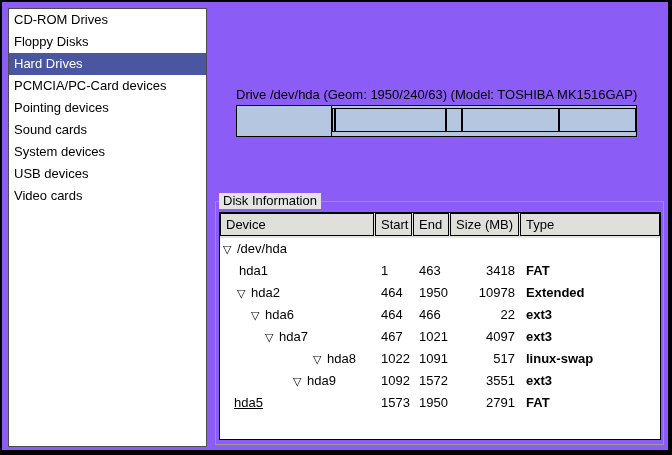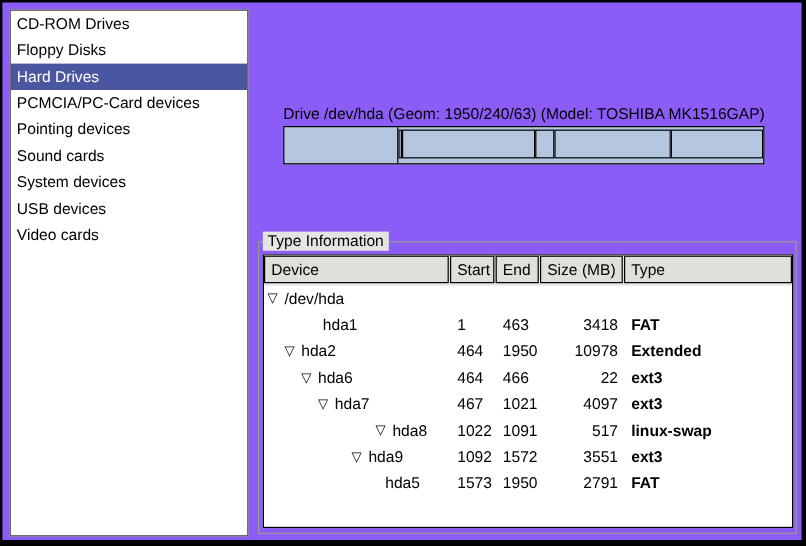--- a/index.html
+++ b/index.html
@@ -96,40 +96,40 @@
       <div class="seg-extended">
         <div class="seg-logical" style="flex-grow: 0.2;"></div>
         <div class="seg-logical" style="flex-grow: 37.3;"></div>
         <div class="seg-logical" style="flex-grow: 4.7;"></div>
         <div class="seg-logical" style="flex-grow: 32.4;"></div>
         <div class="seg-logical" style="flex-grow: 25.4;"></div>
       </div>
     </div>
 
   <div class="frame"></div>
-  <div class="frame-label">Type Information</div>
+  <div class="frame-label">Disk Information</div>
 
   <div class="table">
     <div class="thead">
         <div class="th">Device</div>
         <div class="th">Start</div>
         <div class="th">End</div>
         <div class="th">Size (MB)</div>
         <div class="th">Type</div>
       </div>
     <div class="tbody">
         <div class="tr">
           <div class="td dev" style="padding-left: 3px;"><span class="expander">▽</span><span>/dev/hda</span></div>
           <div class="td start"></div>
           <div class="td end"></div>
           <div class="td size"></div>
           <div class="td type"></div>
         </div>
         <div class="tr">
-          <div class="td dev" style="padding-left: 5px; margin-left: 30px;"><span class="expander"></span><span>hda1</span></div>
+          <div class="td dev" style="padding-left: 5px;"><span class="expander"></span><span>hda1</span></div>
           <div class="td start">1</div>
           <div class="td end">463</div>
           <div class="td size">3418</div>
           <div class="td type">FAT</div>
         </div>
         <div class="tr">
           <div class="td dev" style="padding-left: 17px;"><span class="expander">▽</span><span>hda2</span></div>
           <div class="td start">464</div>
           <div class="td end">1950</div>
           <div class="td size">10978</div>
@@ -157,21 +157,21 @@
           <div class="td type">linux-swap</div>
         </div>
         <div class="tr">
           <div class="td dev" style="padding-left: 73px;"><span class="expander">▽</span><span>hda9</span></div>
           <div class="td start">1092</div>
           <div class="td end">1572</div>
           <div class="td size">3551</div>
           <div class="td type">ext3</div>
         </div>
         <div class="tr">
-          <div class="td dev" style="padding-left: 87px;"><span class="expander"></span><span>hda5</span></div>
+          <div class="td dev" style=" text-decoration: underline;"><span class="expander"></span><span>hda5</span></div>
           <div class="td start">1573</div>
           <div class="td end">1950</div>
           <div class="td size">2791</div>
           <div class="td type">FAT</div>
         </div>
       </div>
   </div>
 
 </div>
 

